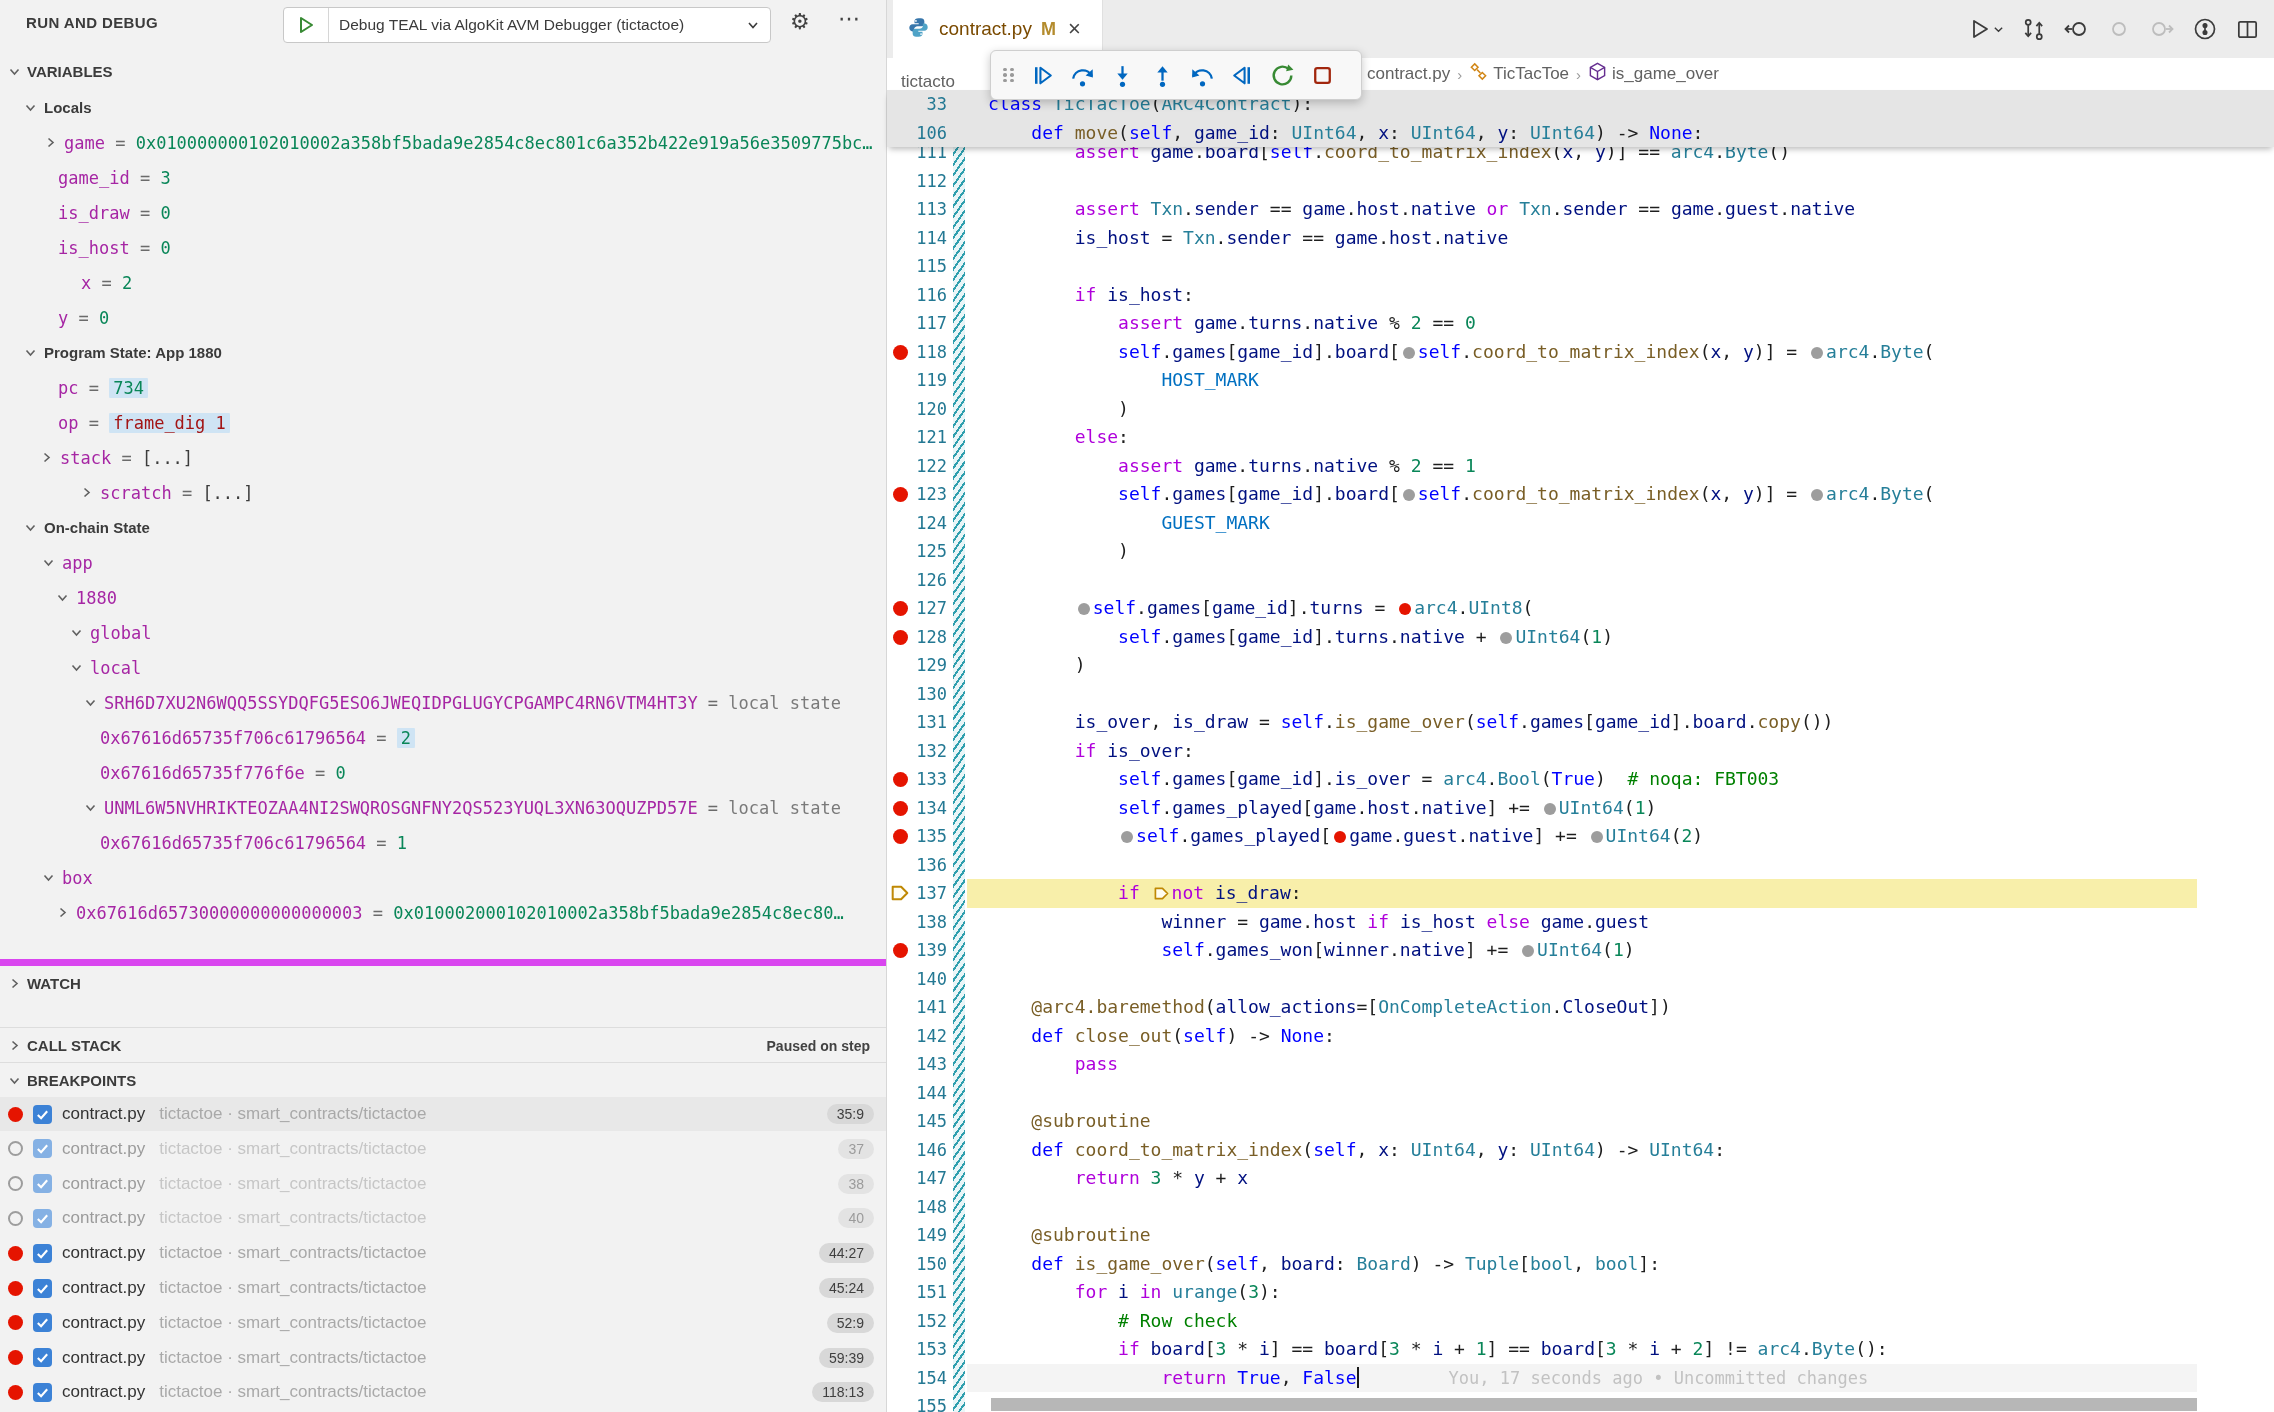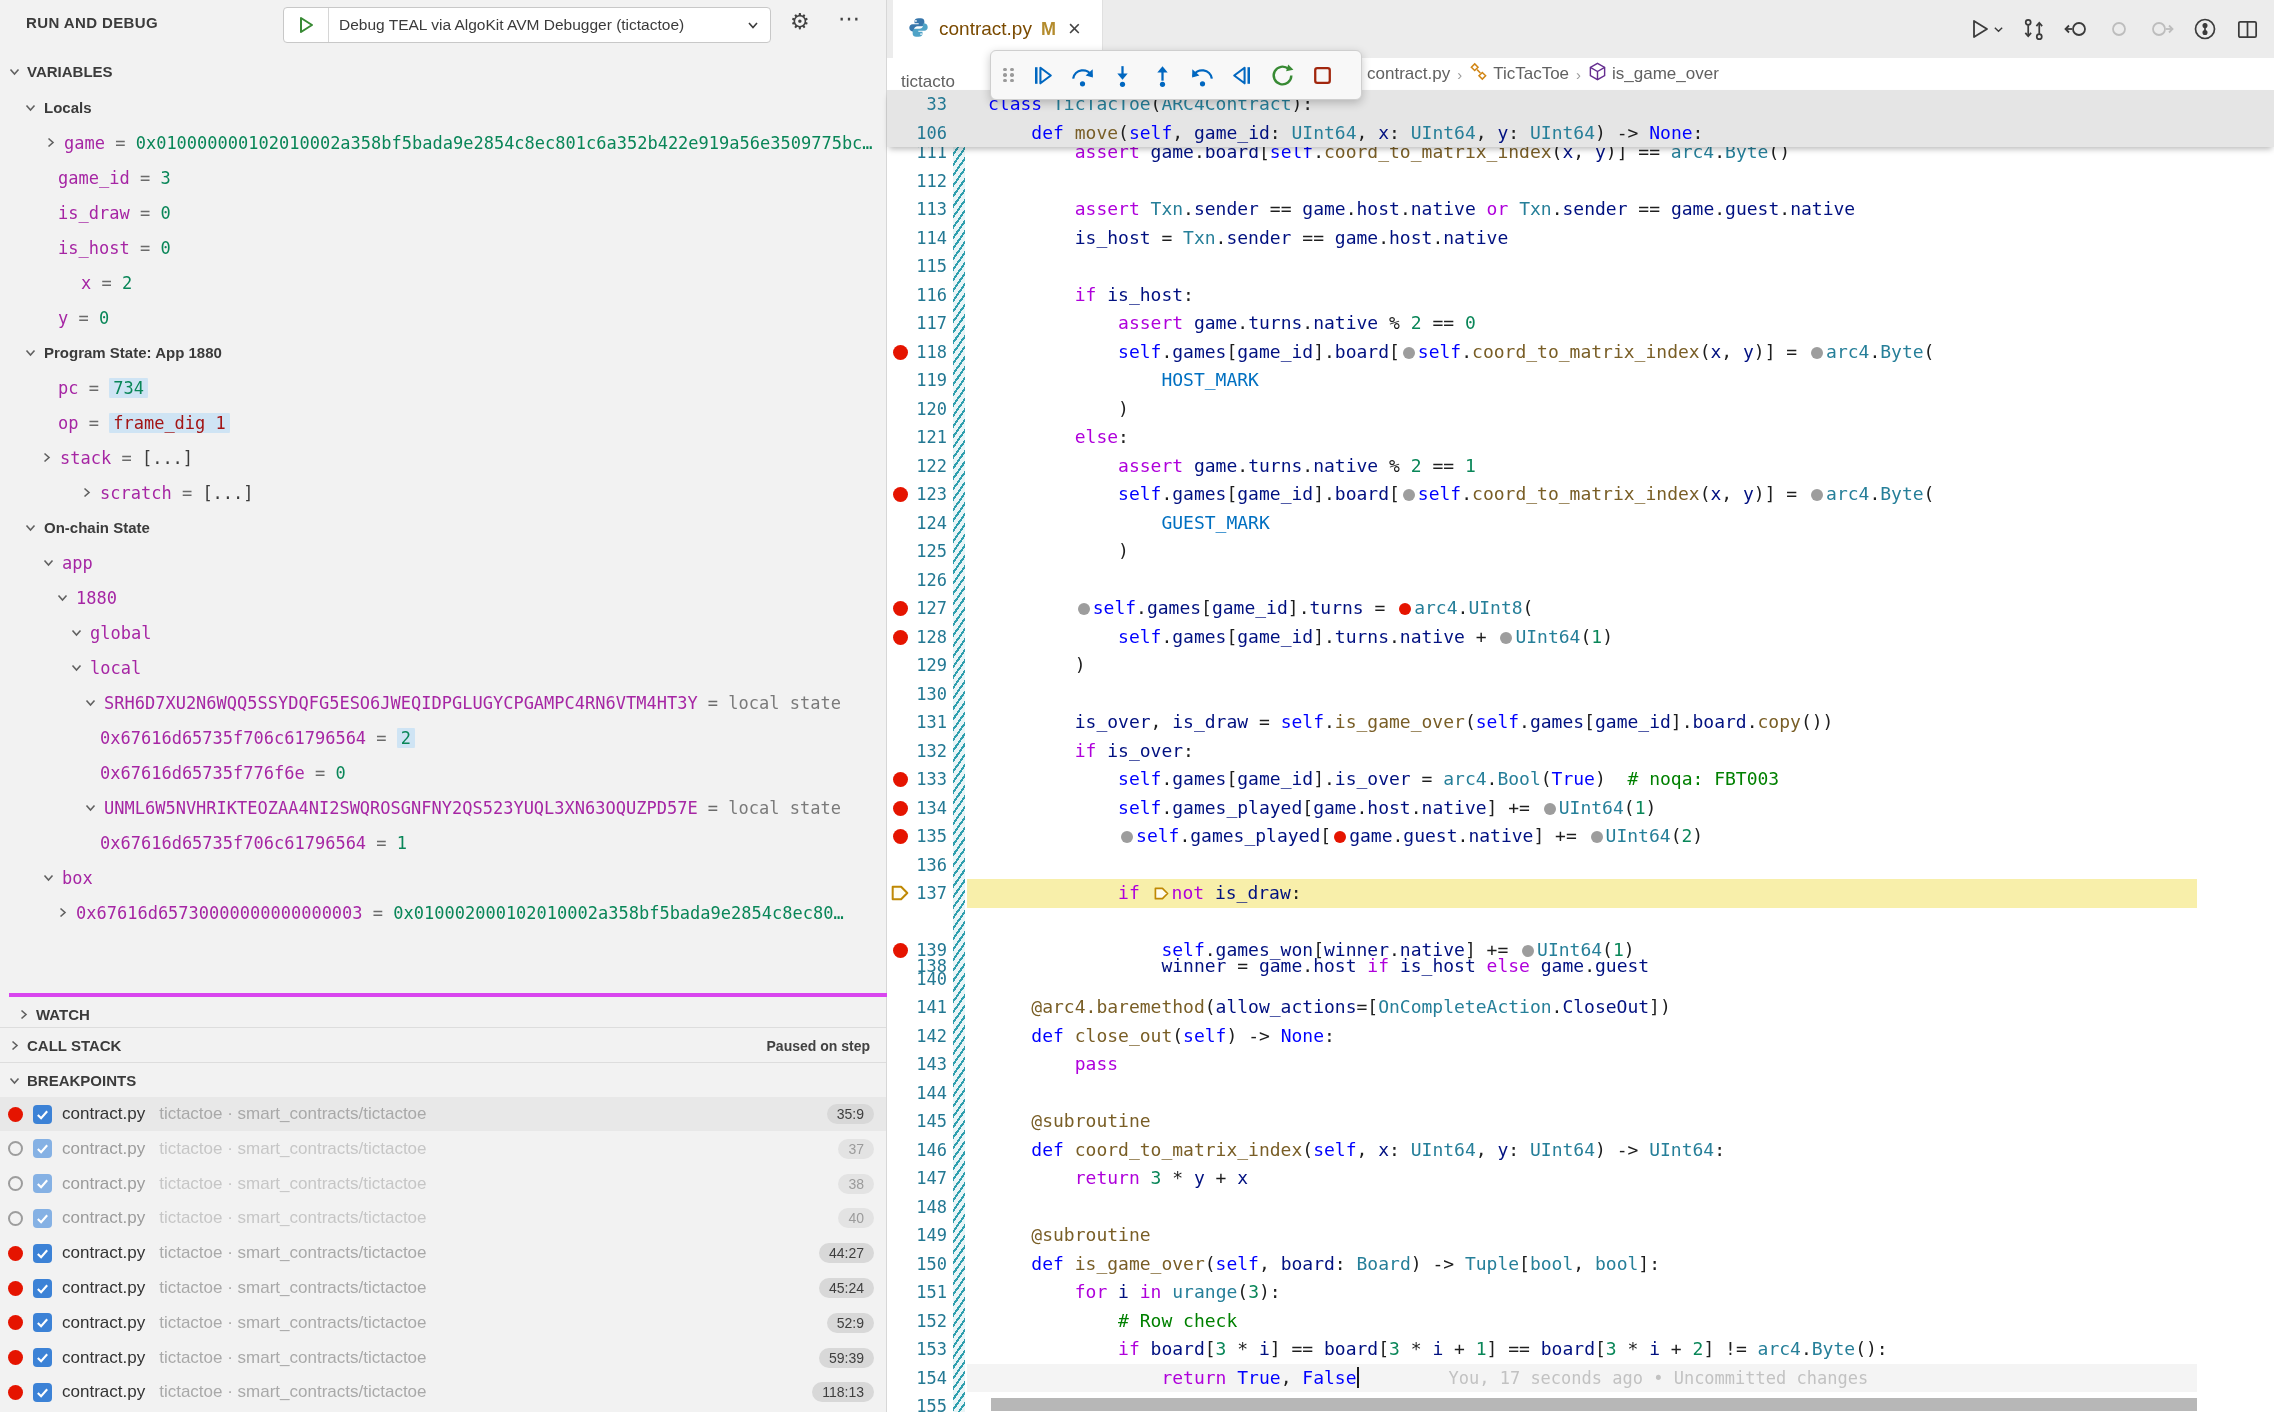--- a/index.html
+++ b/index.html
@@ -13,21 +13,21 @@
   .cfg{position:absolute;left:283px;top:7px;height:34px;width:486px;background:#fff;border:1px solid #c8c8c8;border-radius:4px;display:flex;align-items:center;cursor:pointer;}
   .cfg-play{width:44px;height:100%;display:flex;align-items:center;justify-content:center;border-right:1px solid #d6d6d6;}
   .cfg-label{flex:1;padding:0 10px;font-size:15.5px;color:#3b3b3b;white-space:nowrap;overflow:hidden;}
   .cfg-caret{padding-right:10px;display:flex;align-items:center;}
   .sb-gear{position:absolute;left:790px;top:9px;font-size:22px;color:#424242;cursor:pointer;font-family:"DejaVu Sans",sans-serif;}
   .sb-more{position:absolute;left:838px;top:6px;font-size:22px;color:#424242;cursor:pointer;letter-spacing:2px;}
 
   .sec-h{position:absolute;left:0;width:100%;display:flex;align-items:center;font-size:15px;font-weight:bold;color:#3b3b3b;}
   .sec-h .chev{margin:0 6px 0 8px;display:flex;}
   .var-h{top:56px;height:30px;}
-  .watch-h{top:993px;height:34px;border-top:4px solid #d946ef;margin-left:9px;}
+  .watch-h{top:959px;height:34px;border-top:7px solid #d946ef;}
   .cs-h{top:1027px;height:35px;border-top:1px solid #ddd;}
   .bp-h{top:1062px;height:35px;border-top:1px solid #ddd;}
   .paused{position:absolute;right:16px;font-size:14px;font-weight:bold;color:#424242;}
 
   #var-tree{position:absolute;left:0;top:90px;width:100%;height:840px;}
   .trow{position:absolute;left:0;width:100%;height:35px;display:flex;align-items:center;cursor:pointer;}
   .trow .chev{margin-right:7px;display:flex;flex:none;}
   .trow.hdr{font-size:15px;font-weight:bold;color:#3b3b3b;font-family:"Liberation Sans",sans-serif;}
   .tmono{font-family:"DejaVu Sans Mono",monospace;font-size:17px;white-space:pre;overflow:hidden;}
   .t-nm{color:#a626a4;} .t-eq{color:#6b6b6b;} .t-val{color:#098658;} .t-red{color:#a31515;}
@@ -617,21 +617,21 @@
         <div class="cl" style="top: 741px;">
           <div class="hl"></div>
           <span class="gptr"><svg width="18" height="18" viewBox="0 0 16 16">
               <polygon points="1.5,2.5 9,2.5 14.5,8 9,13.5 1.5,13.5" fill="#fffdf0" stroke="#bf8803" stroke-width="1.8" stroke-linejoin="round"></polygon>
             </svg></span>
           <span class="lnum">137</span>
           <span class="codetext"><span class="c-p">            </span><span class="c-ctrl">if</span><span class="c-p"> </span><span class="iptr"><svg width="15" height="15" viewBox="0 0 16 16">
                 <polygon points="1.5,2.5 9,2.5 14.5,8 9,13.5 1.5,13.5" fill="#fffdf0" stroke="#bf8803" stroke-width="1.8" stroke-linejoin="round"></polygon>
               </svg></span><span class="c-ctrl">not</span><span class="c-p"> </span><span class="c-v">is_draw</span><span class="c-p">:</span></span>
         </div>
-        <div class="cl" style="top: 769.5px; margin-top: 44px;">
+        <div class="cl" style="top: 769.5px;">
           <span class="lnum">138</span>
           <span class="codetext"><span class="c-p">                </span><span class="c-v">winner</span><span class="c-p"> = </span><span class="c-v">game</span><span class="c-p">.</span><span class="c-v">host</span><span class="c-p"> </span><span class="c-ctrl">if</span><span class="c-p"> </span><span class="c-v">is_host</span><span class="c-p"> </span><span class="c-ctrl">else</span><span class="c-p"> </span><span class="c-v">game</span><span class="c-p">.</span><span class="c-v">guest</span></span>
         </div>
         <div class="cl" style="top: 798px;">
           <span class="gdot"></span>
           <span class="lnum">139</span>
           <span class="codetext"><span class="c-p">                </span><span class="c-kw">self</span><span class="c-p">.</span><span class="c-v">games_won</span><span class="c-p">[</span><span class="c-v">winner</span><span class="c-p">.</span><span class="c-v">native</span><span class="c-p">] += </span><span class="idot"></span><span class="c-ty">UInt64</span><span class="c-p">(</span><span class="c-n">1</span><span class="c-p">)</span></span>
         </div>
         <div class="cl" style="top: 826.5px;">
           <span class="lnum">140</span>

